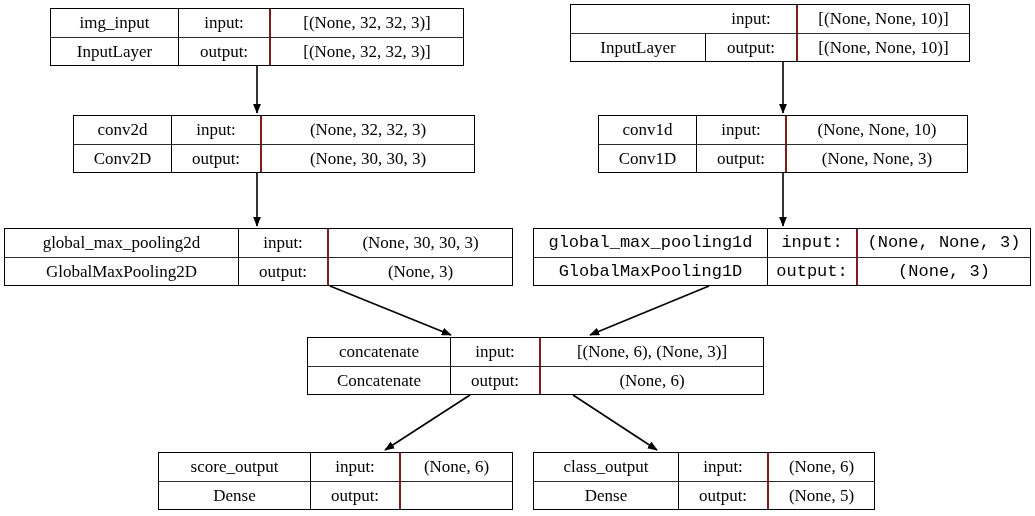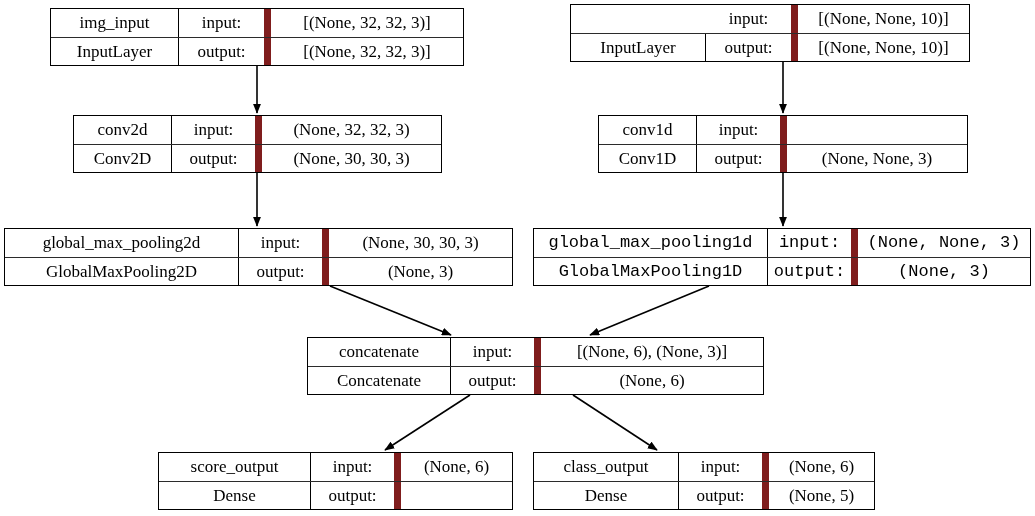--- a/index.html
+++ b/index.html
@@ -51,21 +51,21 @@
     line-height: 1;
     color: #000000;
     white-space: nowrap;
     padding: 0 6px;
     overflow: hidden;
   }
   .cell.c-name {
     border-right: 1px solid #000000;
   }
   .cell.c-label {
-    border-right: 7px solid #7f1d1d;
+    border-right: 2px solid #7f1d1d;
   }
   .cell.c-shape {
     border-right: none;
   }
 </style>
 </head>
 <body>
 
 <div id="canvas">
   <svg id="edges" viewBox="0 0 1035 516" width="1035" height="516" xmlns="http://www.w3.org/2000/svg">
@@ -103,36 +103,37 @@
           <div class="cell c-name" style="width: 135px; flex: 0 0 135px; margin-top: 46px;">ts_input</div>
           <div class="cell c-label" style="width: 92px; flex: 0 0 92px;">input:</div>
           <div class="cell c-shape" style="flex: 1 1 auto;">[(None, None, 10)]</div>
         </div>
         <div class="node-row bottom">
           <div class="cell c-name" style="width: 135px; flex: 0 0 135px;">InputLayer</div>
           <div class="cell c-label" style="width: 92px; flex: 0 0 92px;">output:</div>
           <div class="cell c-shape" style="flex: 1 1 auto;">[(None, None, 10)]</div>
         </div>
       </div>
-      <div class="node" style="left: 73px; top: 115px; width: 369px; height: 58px;">
+      <div class="node" style="left: 73px; top: 115px; width: 402px; height: 58px;">
         <div class="node-row top">
           <div class="cell c-name" style="width: 98px; flex: 0 0 98px;">conv2d</div>
           <div class="cell c-label" style="width: 90px; flex: 0 0 90px;">input:</div>
           <div class="cell c-shape" style="flex: 1 1 auto;">(None, 32, 32, 3)</div>
         </div>
         <div class="node-row bottom">
           <div class="cell c-name" style="width: 98px; flex: 0 0 98px;">Conv2D</div>
           <div class="cell c-label" style="width: 90px; flex: 0 0 90px;">output:</div>
           <div class="cell c-shape" style="flex: 1 1 auto;">(None, 30, 30, 3)</div>
         </div>
       </div>
       <div class="node" style="left: 598px; top: 115px; width: 370px; height: 58px;">
         <div class="node-row top">
           <div class="cell c-name" style="width: 98px; flex: 0 0 98px;">conv1d</div>
           <div class="cell c-label" style="width: 90px; flex: 0 0 90px;">input:</div>
+          <div class="cell c-shape" style="flex: 1 1 auto;">(None, None, 10)</div>
         </div>
         <div class="node-row bottom">
           <div class="cell c-name" style="width: 98px; flex: 0 0 98px;">Conv1D</div>
           <div class="cell c-label" style="width: 90px; flex: 0 0 90px;">output:</div>
           <div class="cell c-shape" style="flex: 1 1 auto;">(None, None, 3)</div>
         </div>
       </div>
       <div class="node" style="left: 4px; top: 228px; width: 509px; height: 58px;">
         <div class="node-row top">
           <div class="cell c-name" style="width: 234px; flex: 0 0 234px;">global_max_pooling2d</div>

